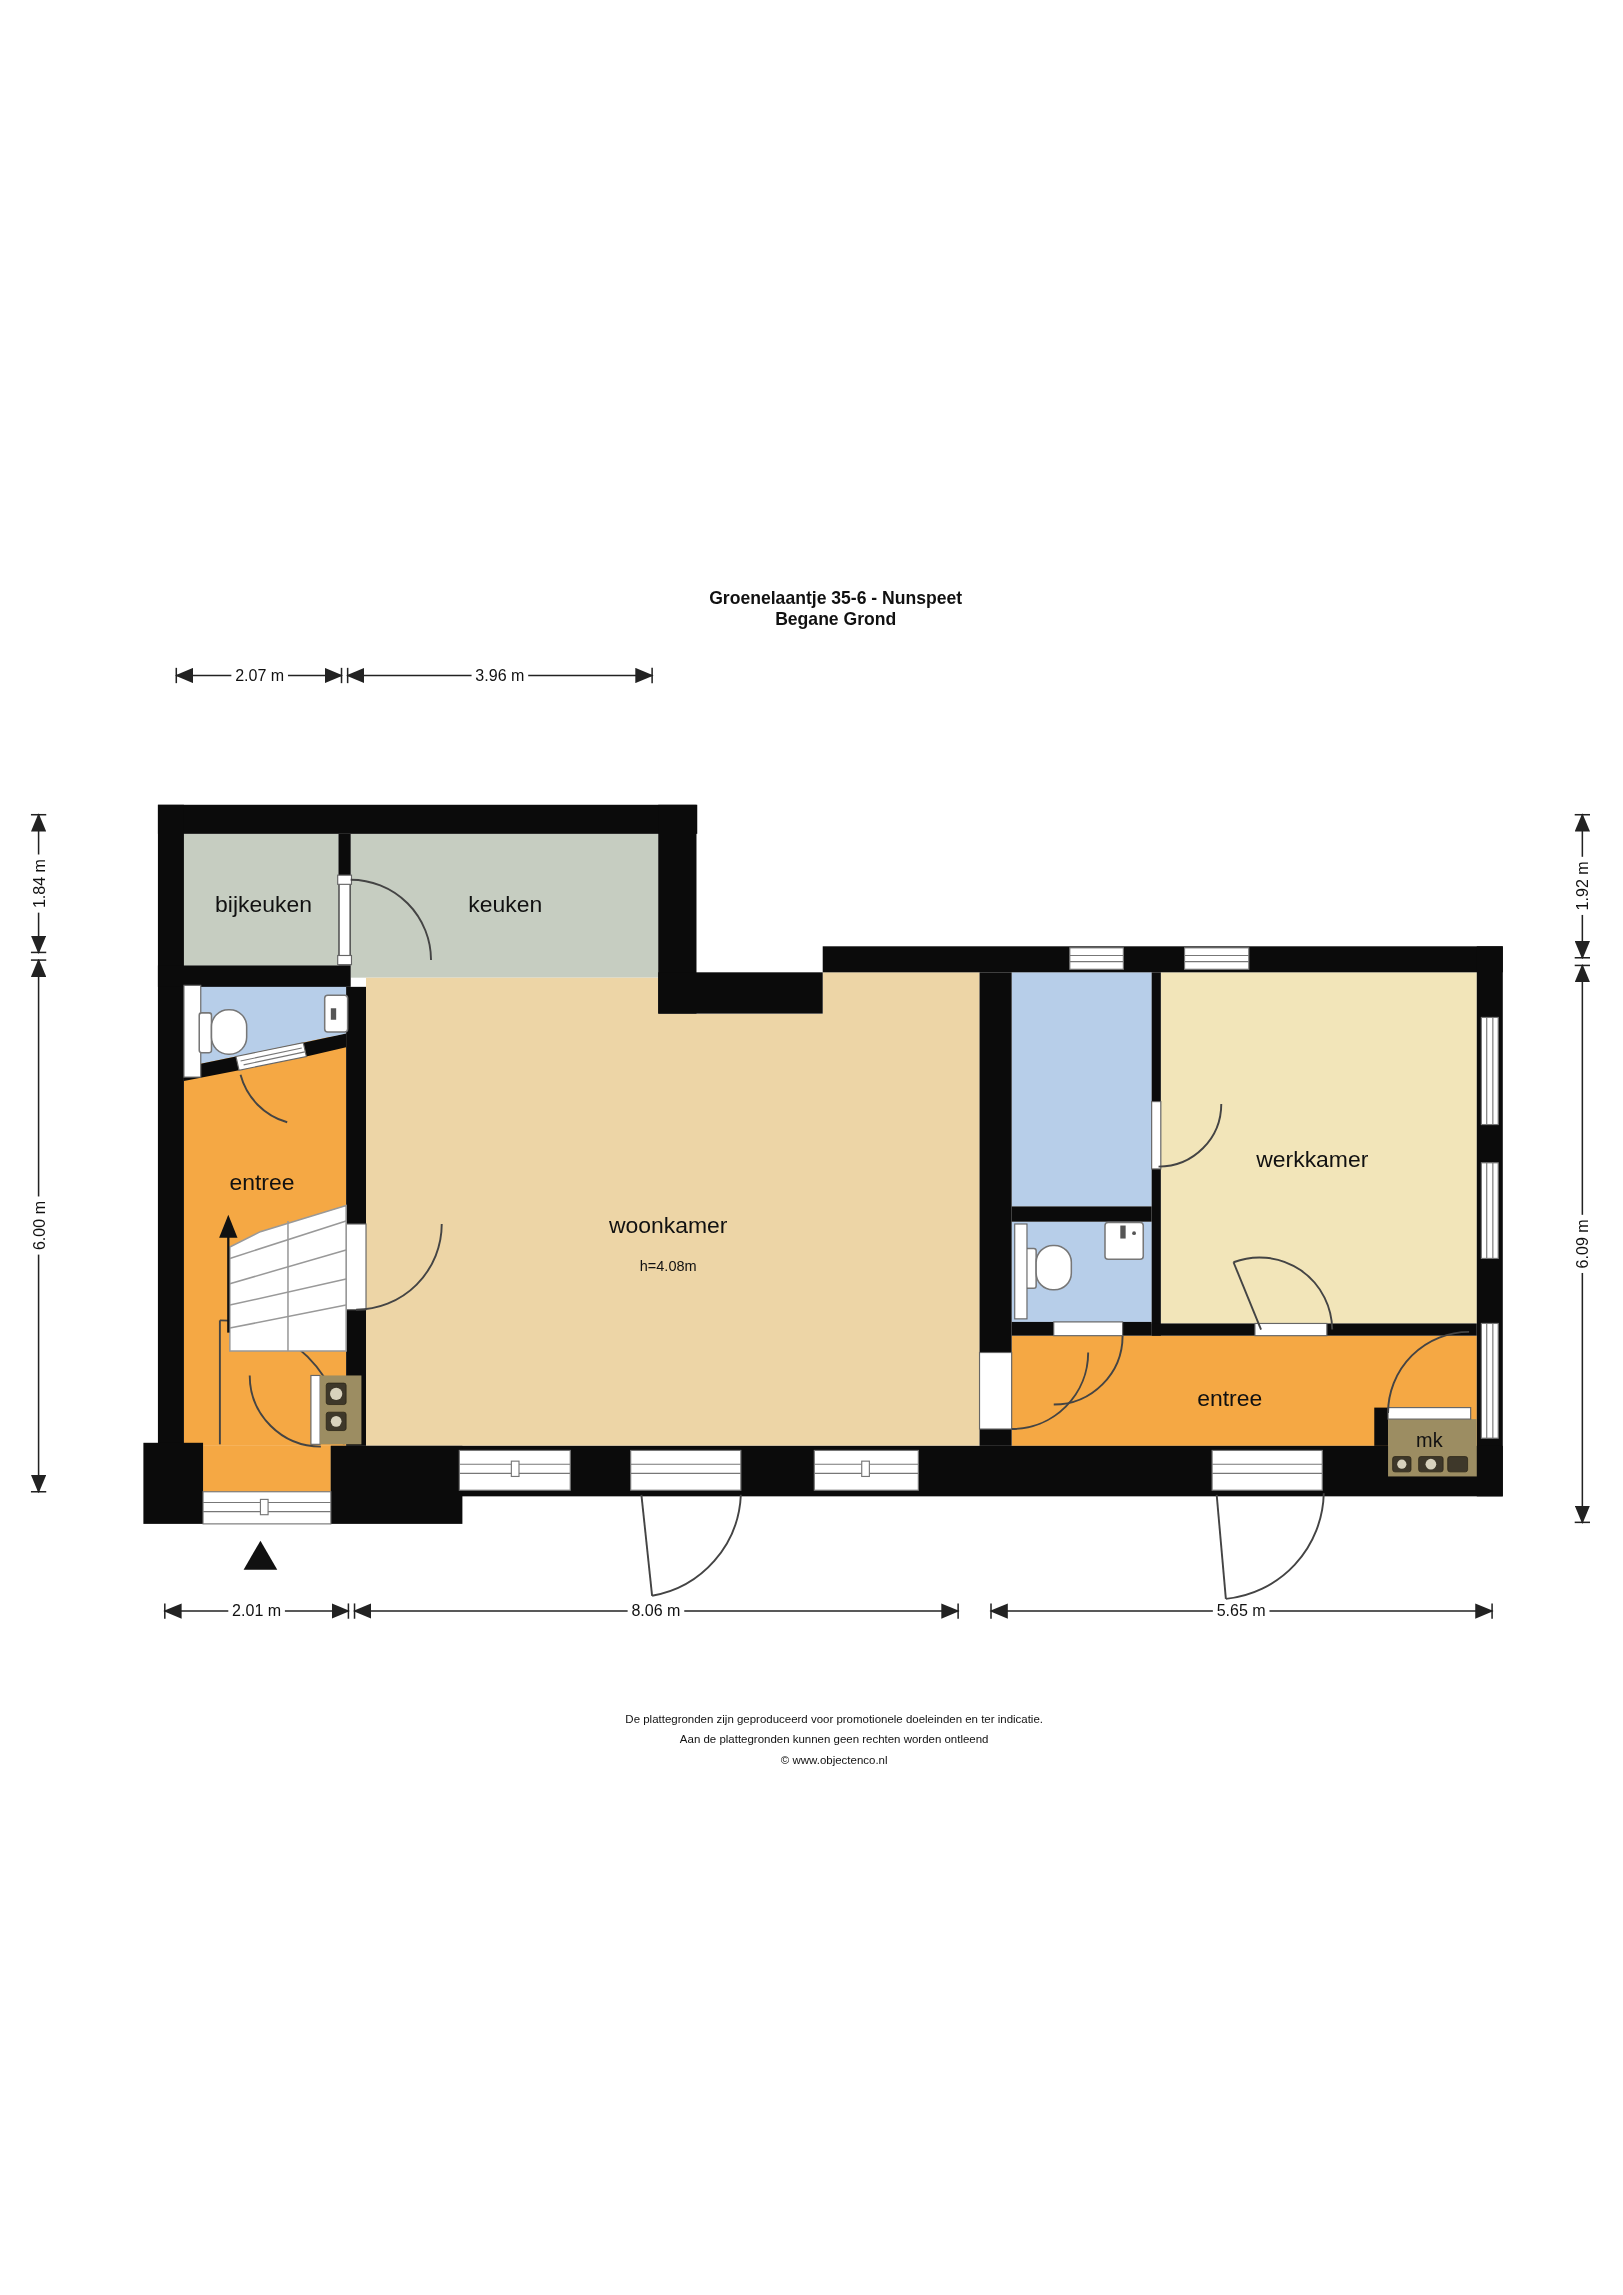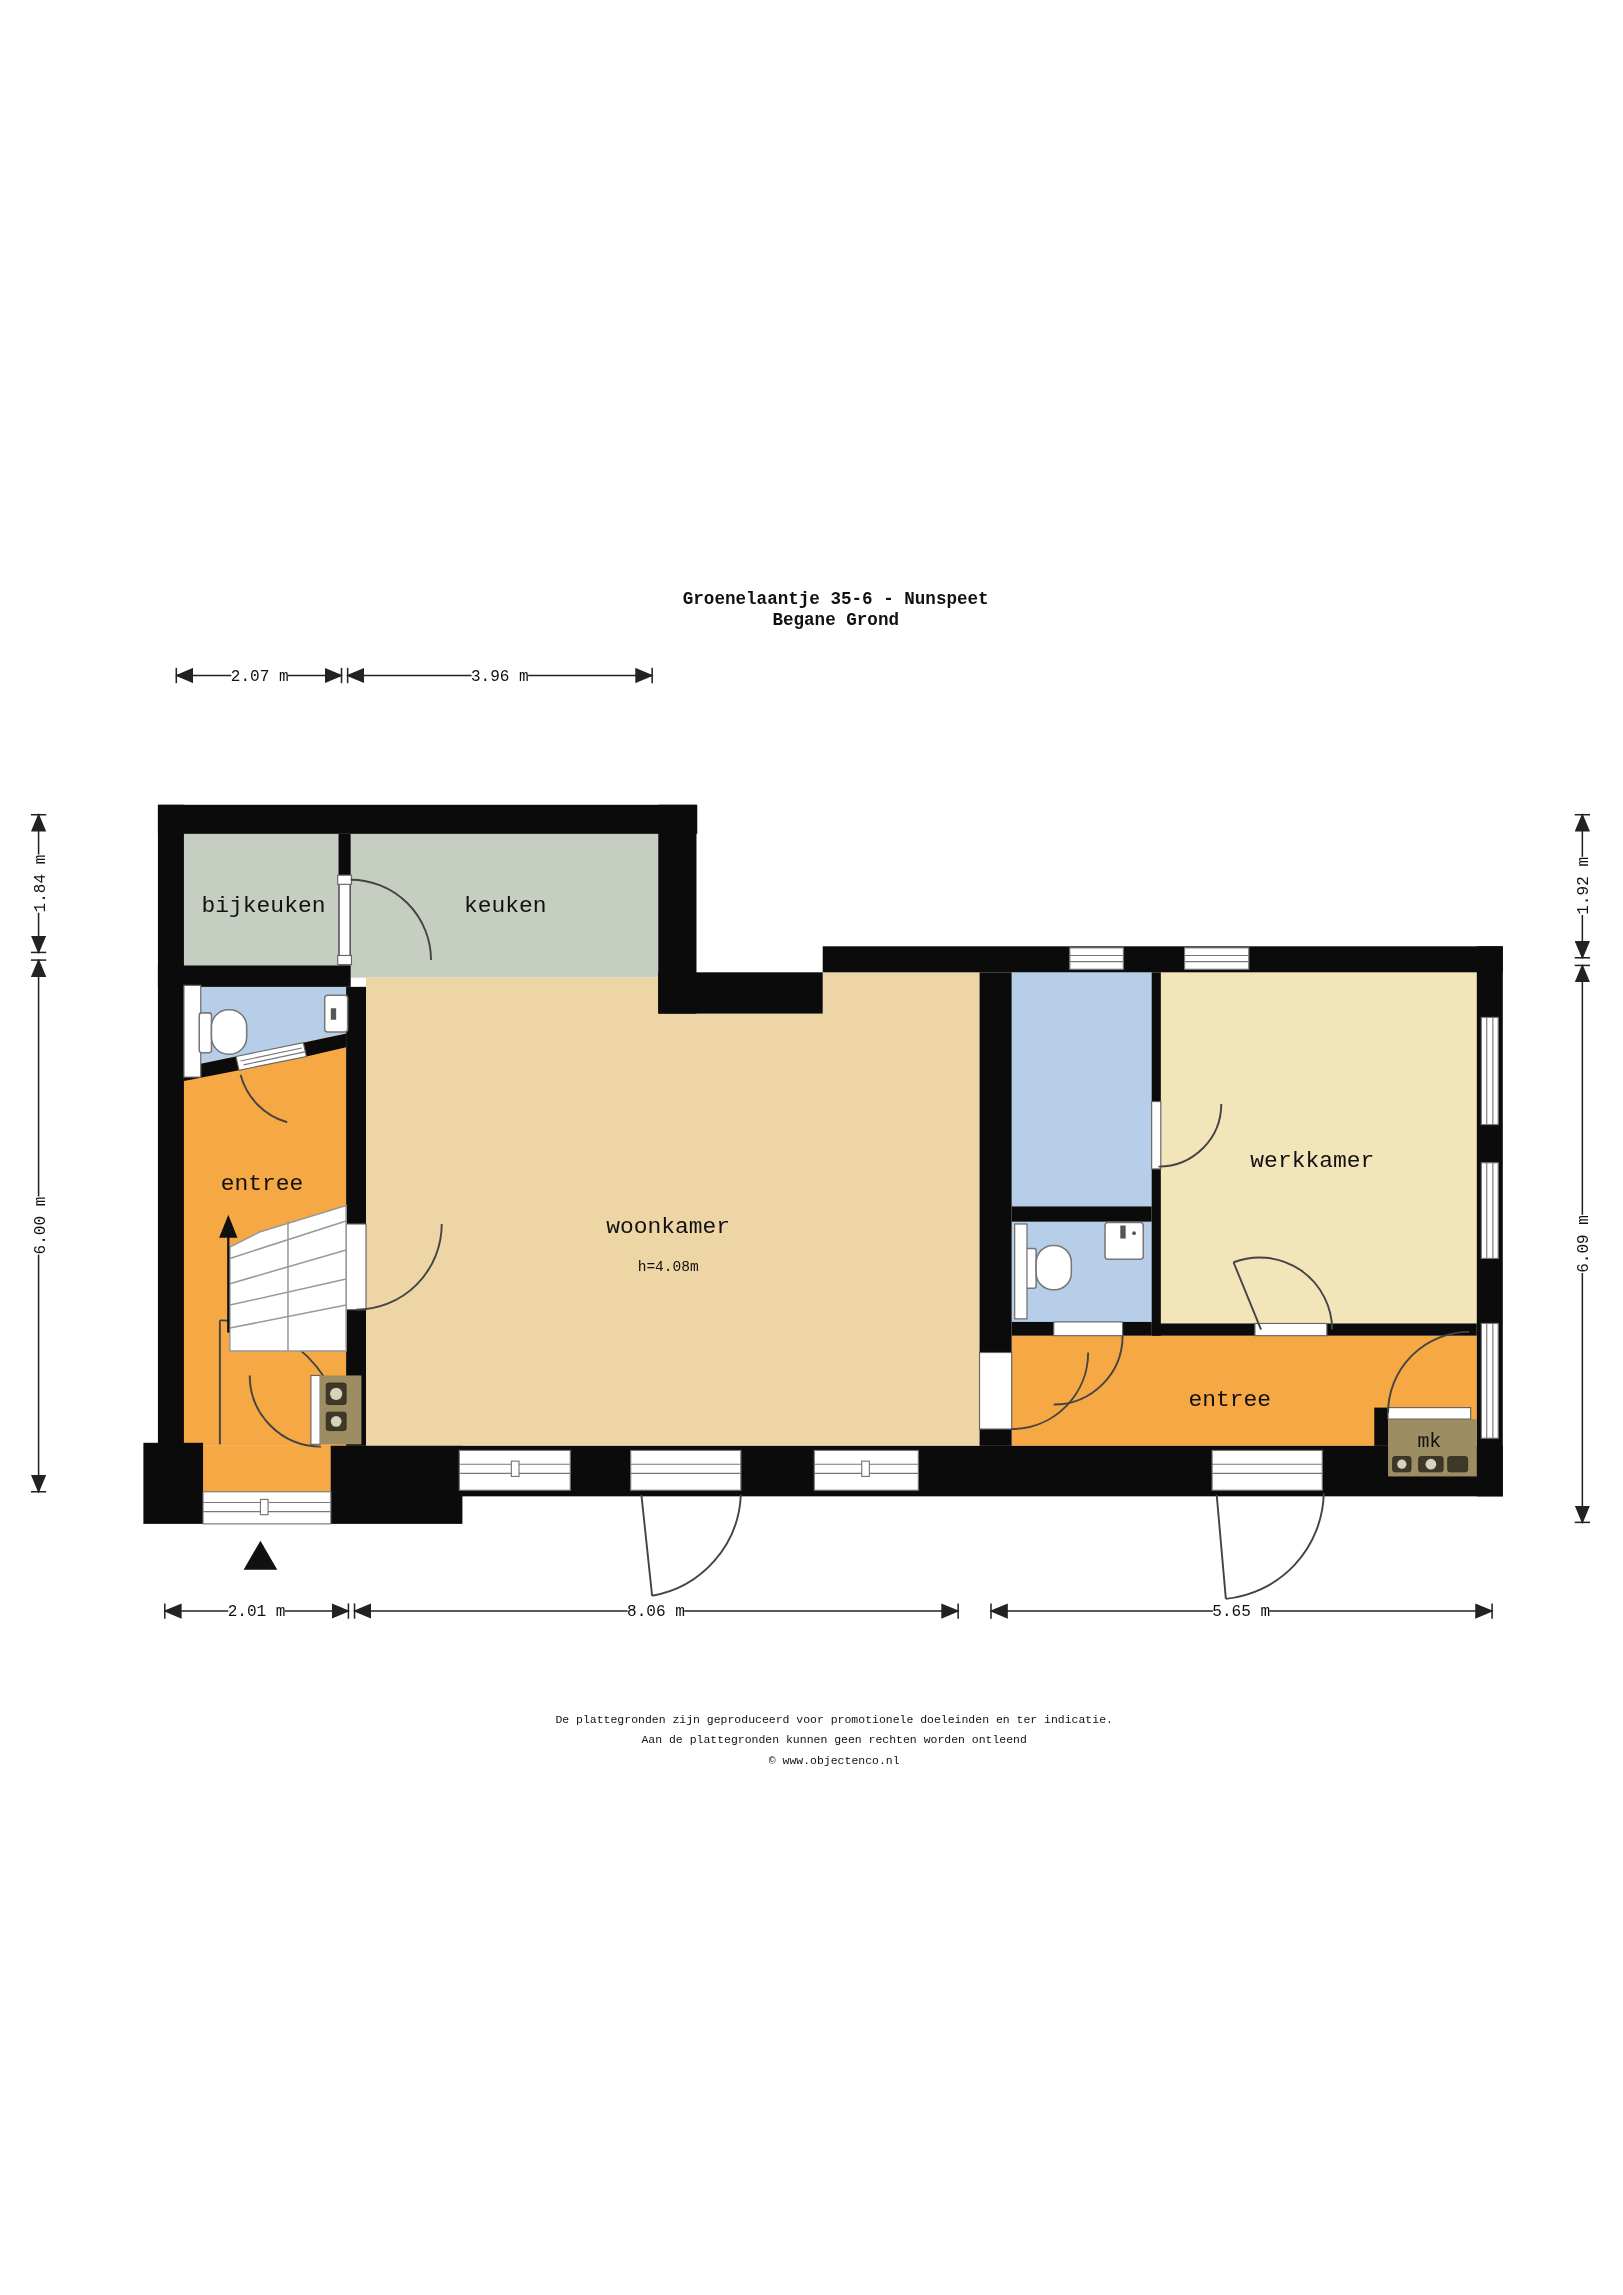--- a/index.html
+++ b/index.html
@@ -1,17 +1,17 @@
 <!DOCTYPE html>
 <html style="font-size:12.2px"><head>
 <meta charset="utf-8">
 <style>
   html,body{margin:0;padding:0;background:#fff;}
   body{font-family:"Liberation Sans",sans-serif;}
-  .page{position:relative;width:1624px;height:2295px;background:#ffffff;overflow:hidden;font-family:Liberation Mono, monospace;}
+  .page{position:relative;width:1624px;height:2295px;background:#ffffff;overflow:hidden;}
   svg{position:absolute;left:0;top:0;}
   text{fill:#111;}
   .title-line{font-size:23px;font-weight:bold;}
   .room-label{font-size:30px;}
   .room-label-small{font-size:26px;}
   .h-label{font-size:19px;}
   .dim-label{font-size:21px;}
   .footer-line{font-size:15px;}
   .wall{fill:#0b0b0b;}
   .win{fill:#ffffff;stroke:#777;stroke-width:1.5;}

